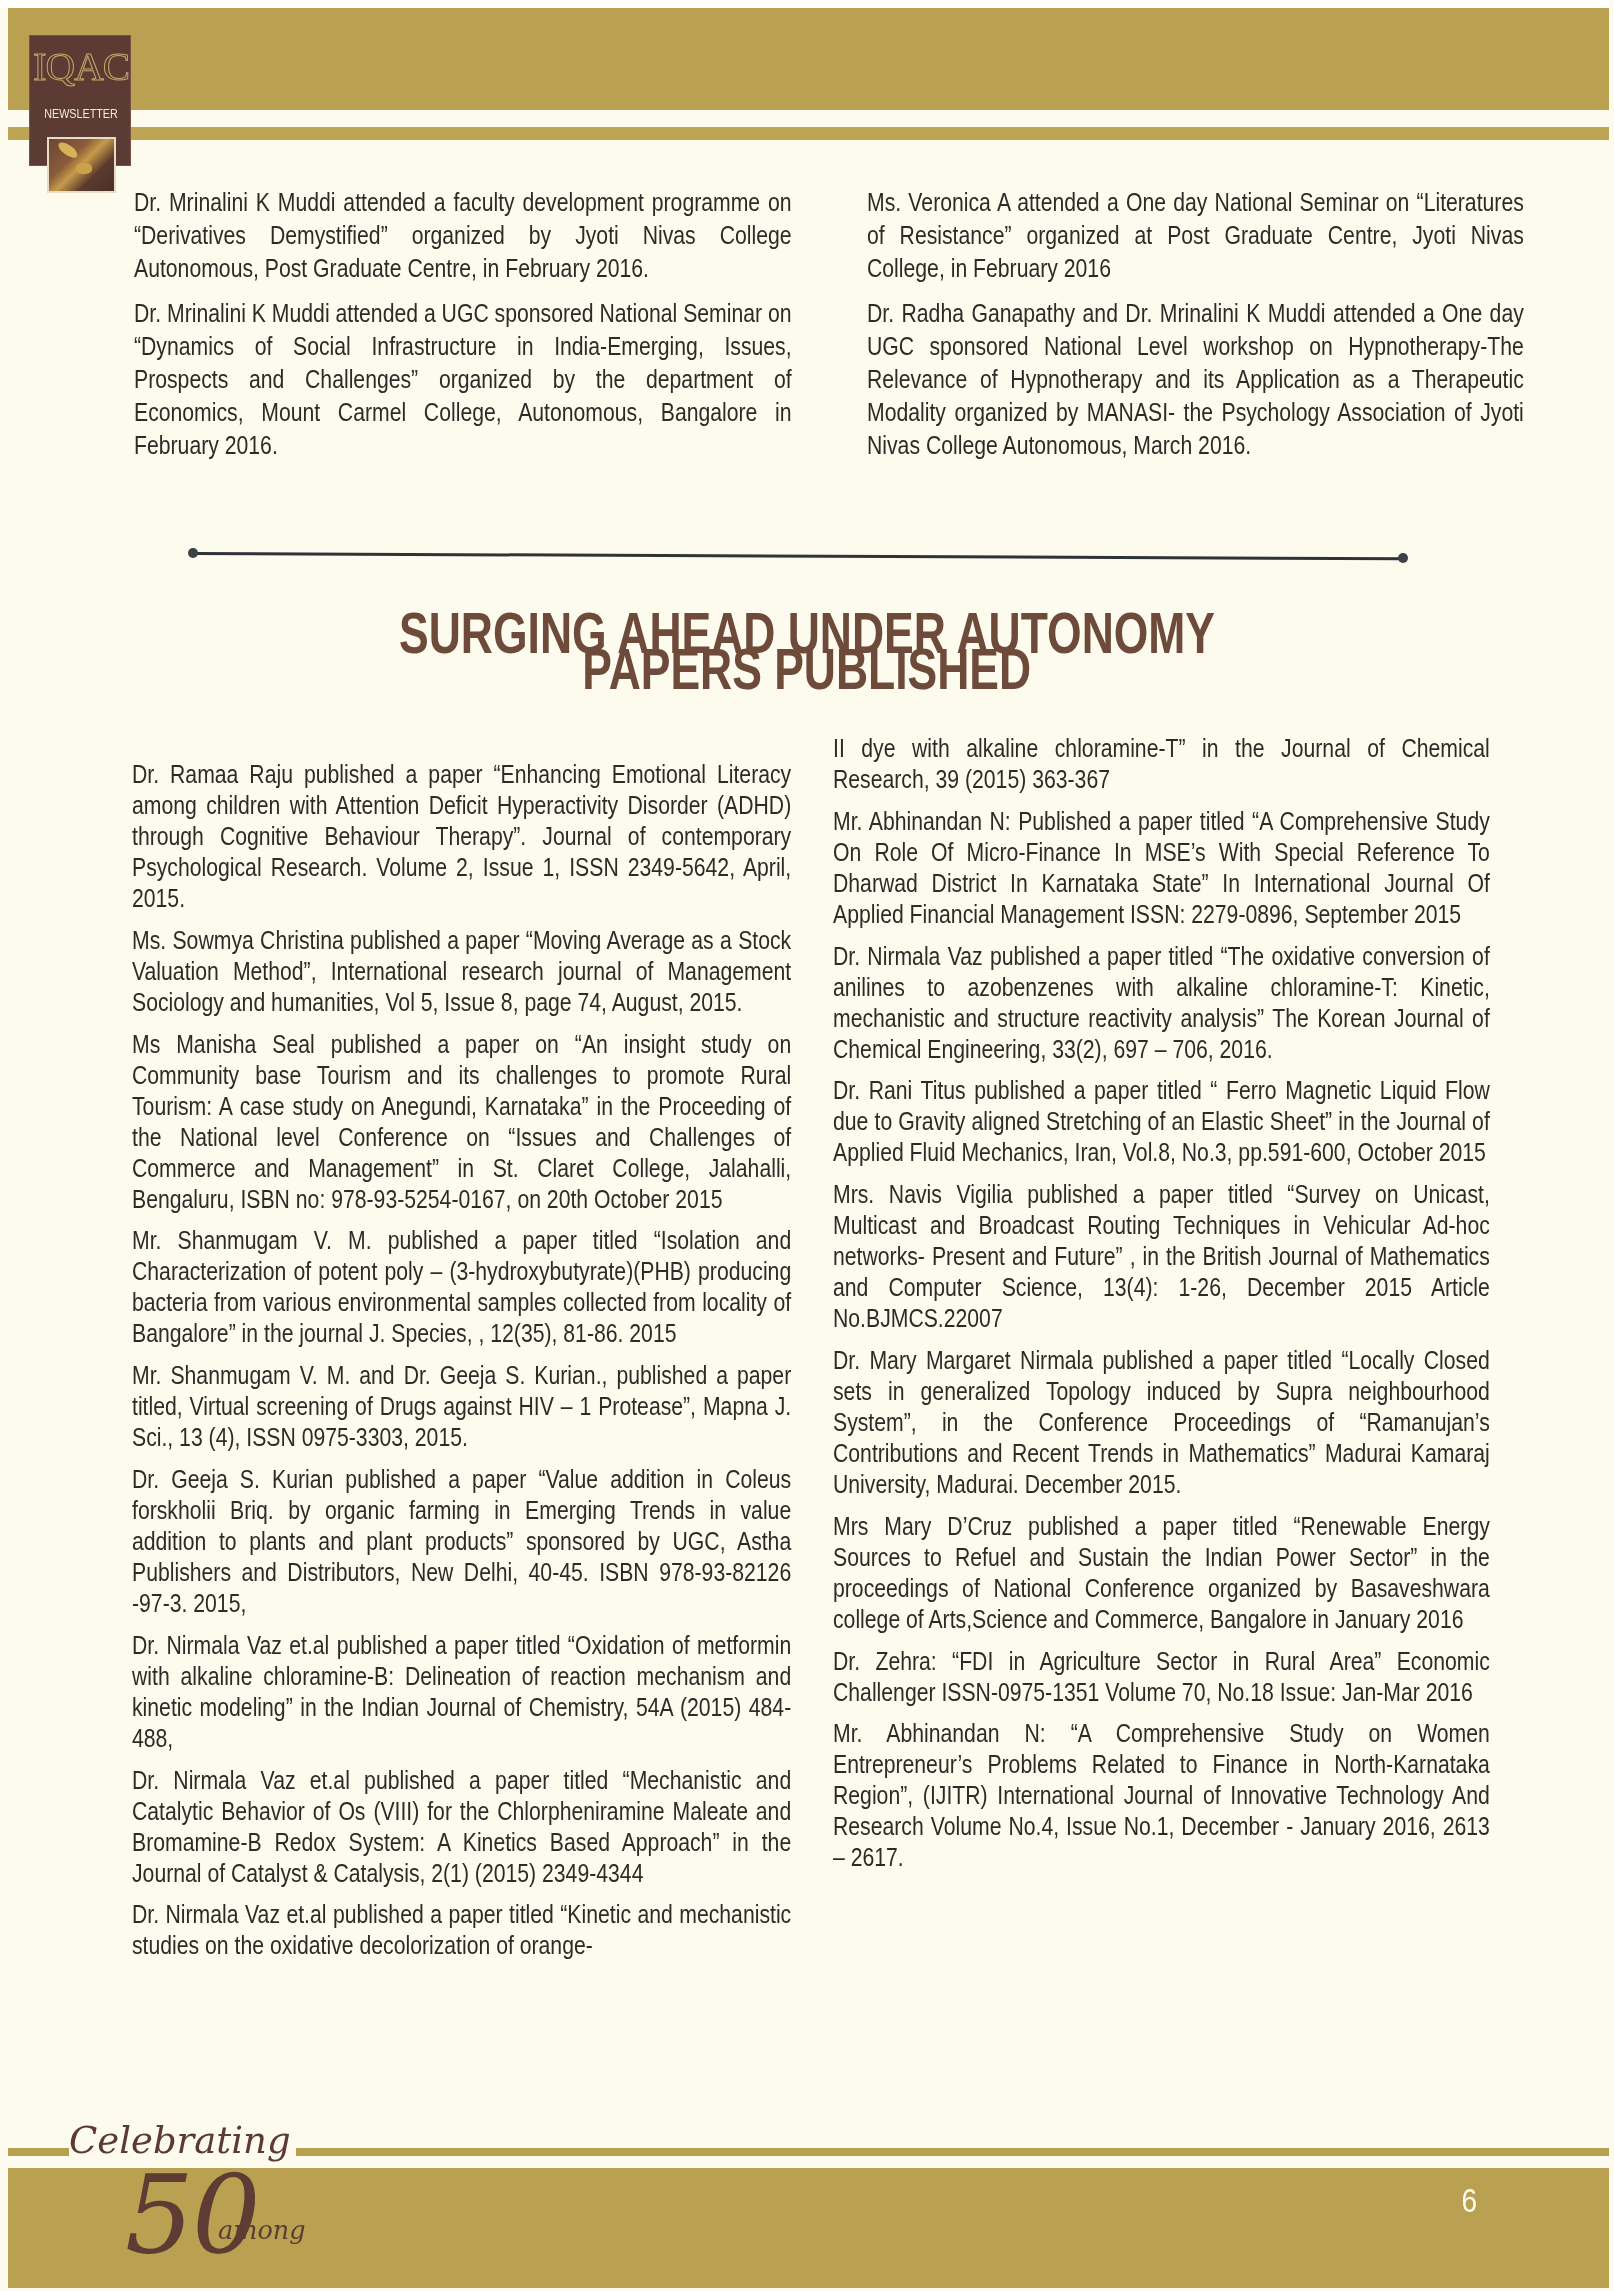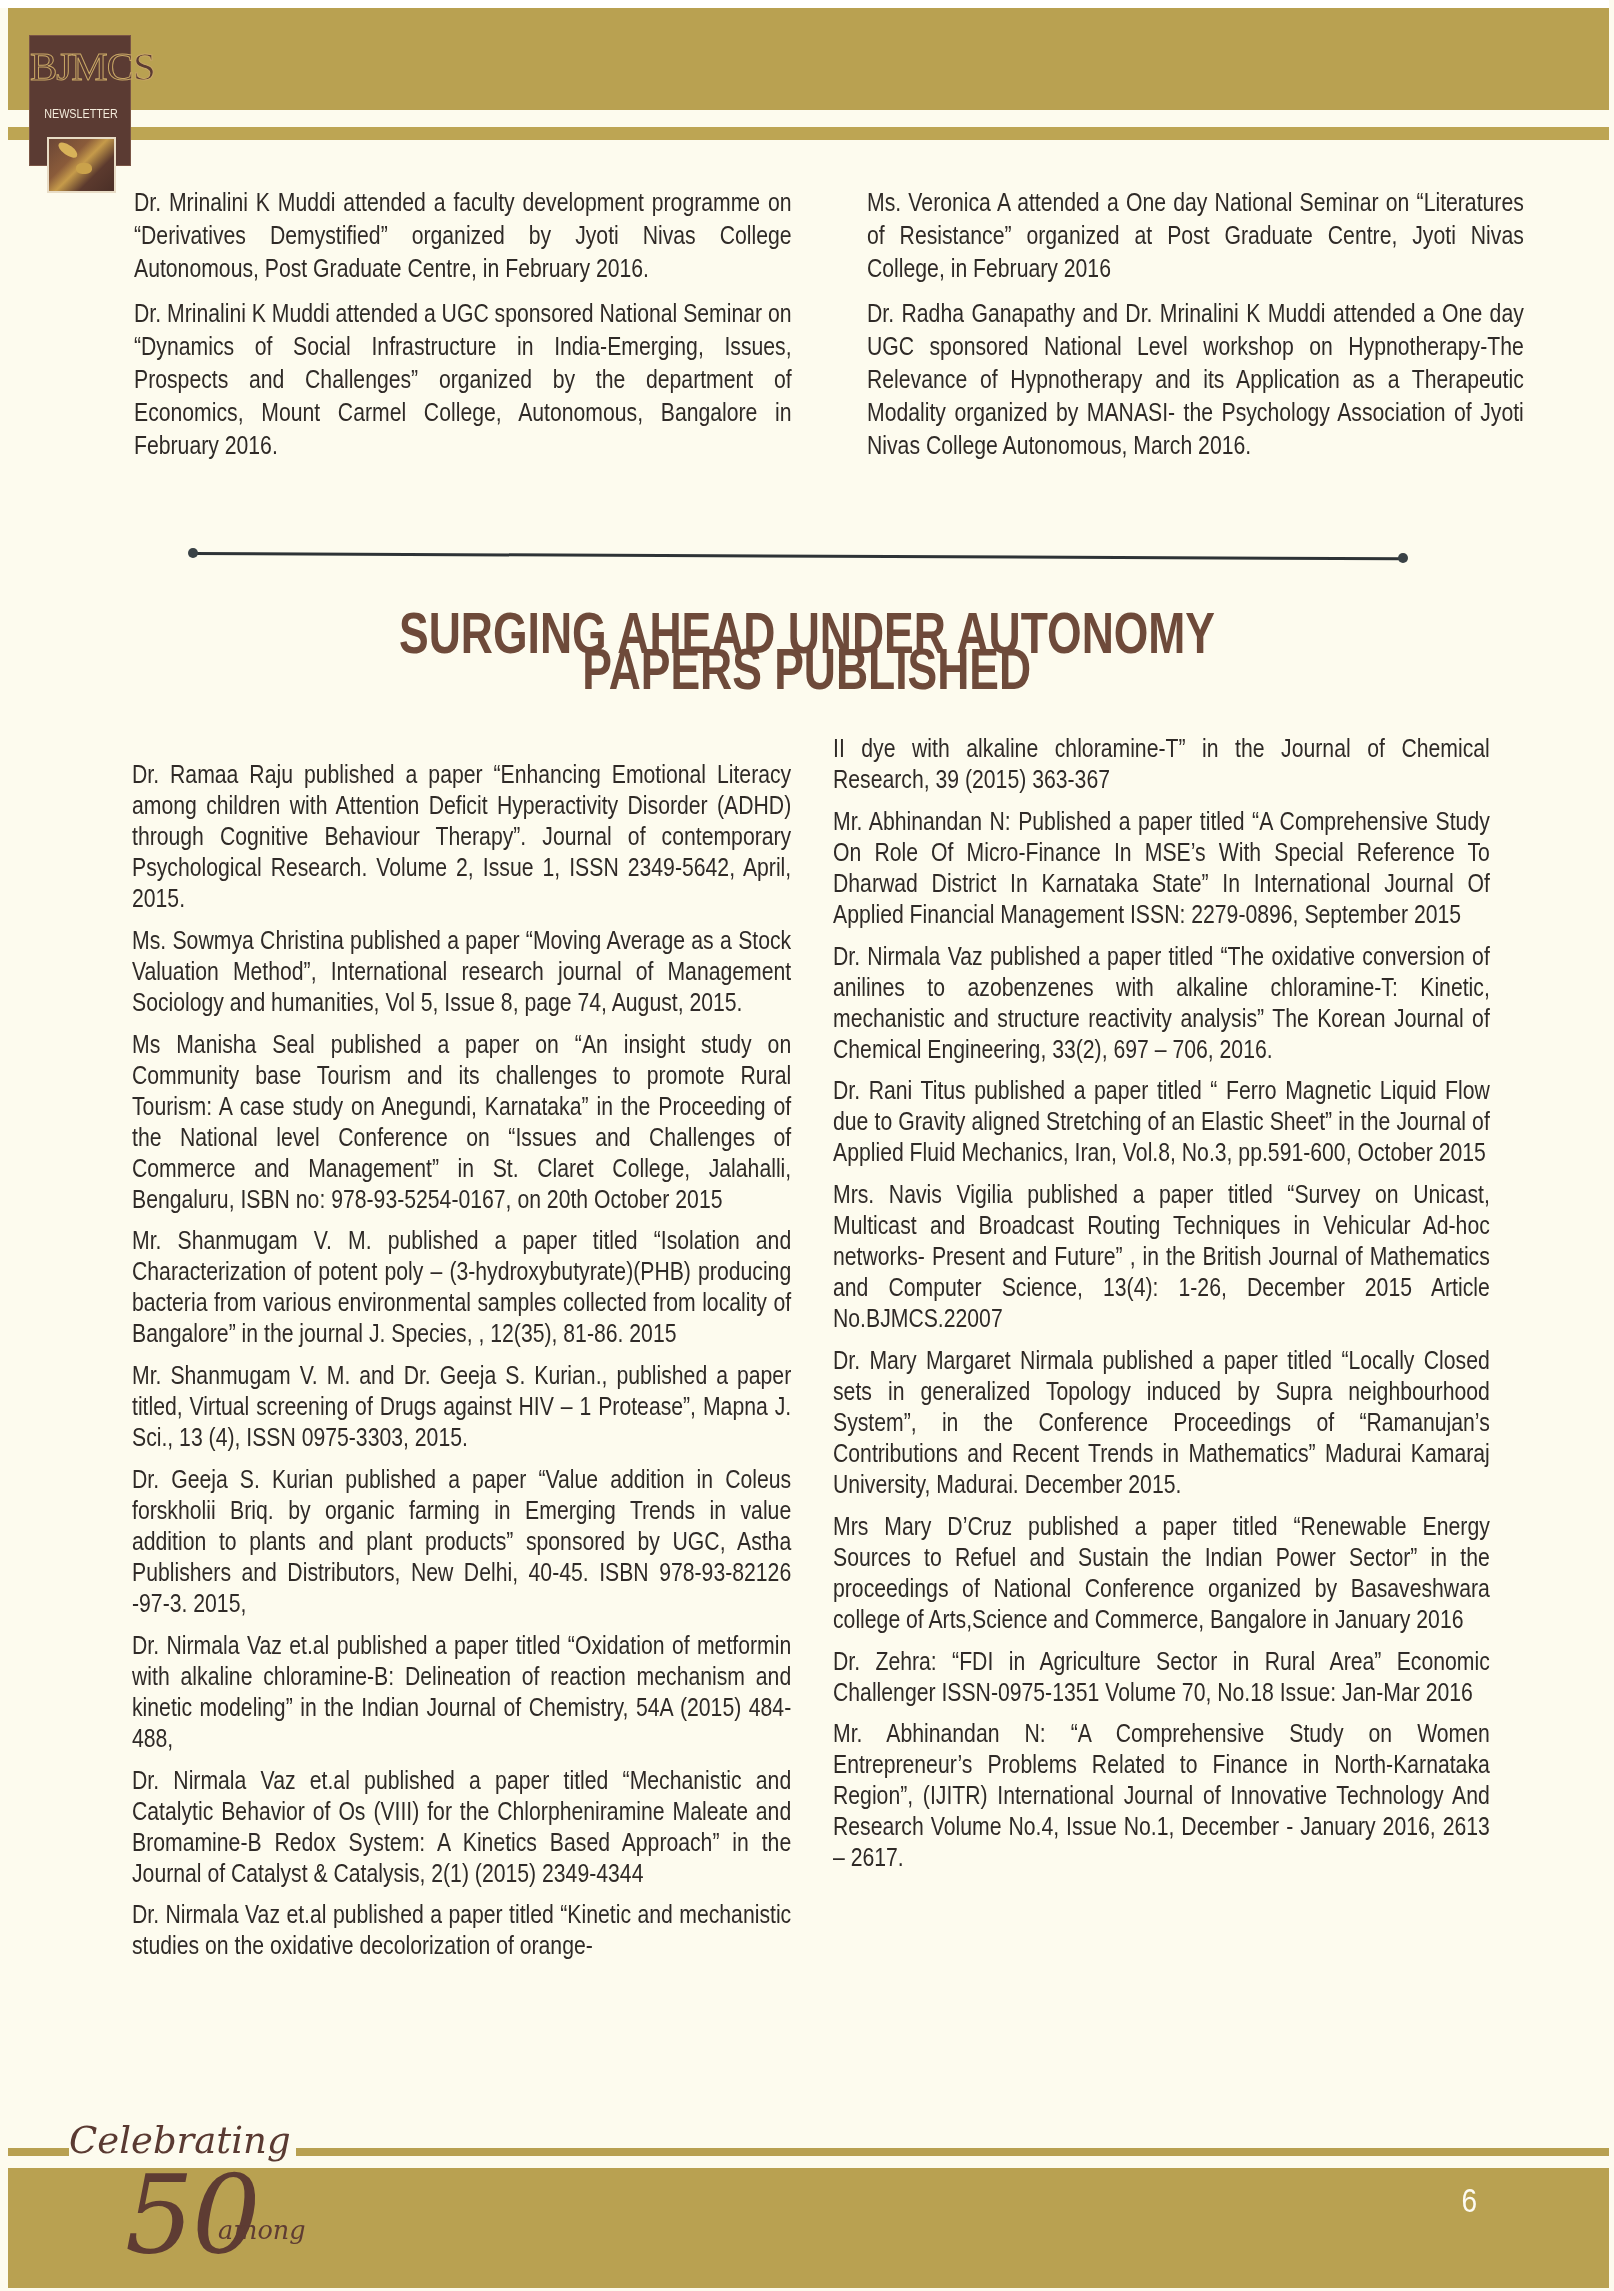--- a/index.html
+++ b/index.html
@@ -43,21 +43,21 @@
   .right-edge { position:absolute; left:1609px; top:0; width:4.9px; height:2292px; background:#fdfbee; }
 </style>
 </head>
 <body>
 
 <div class="page-edge-top"></div>
 <div class="band-top"></div>
 <div class="band-top-thin"></div>
 
 <div class="logo-box">
-  <div class="logo-iqac">BJMCS</div>
+  <div class="logo-iqac">IQAC</div>
   <div class="logo-news">NEWSLETTER</div>
 </div>
 <div class="logo-img">
   <div class="logo-img-hand"></div>
   <div class="logo-img-cup"></div>
 </div>
 
 <div class="col" style="left:134px; top:186px; width:658px; height:323px;">
   <div class="text-wrap" style="width:822px;">
     <p class="para top-para">Dr. Mrinalini K Muddi attended a faculty development programme on “Derivatives Demystified” organized by Jyoti Nivas College Autonomous, Post Graduate Centre, in February 2016.</p>

